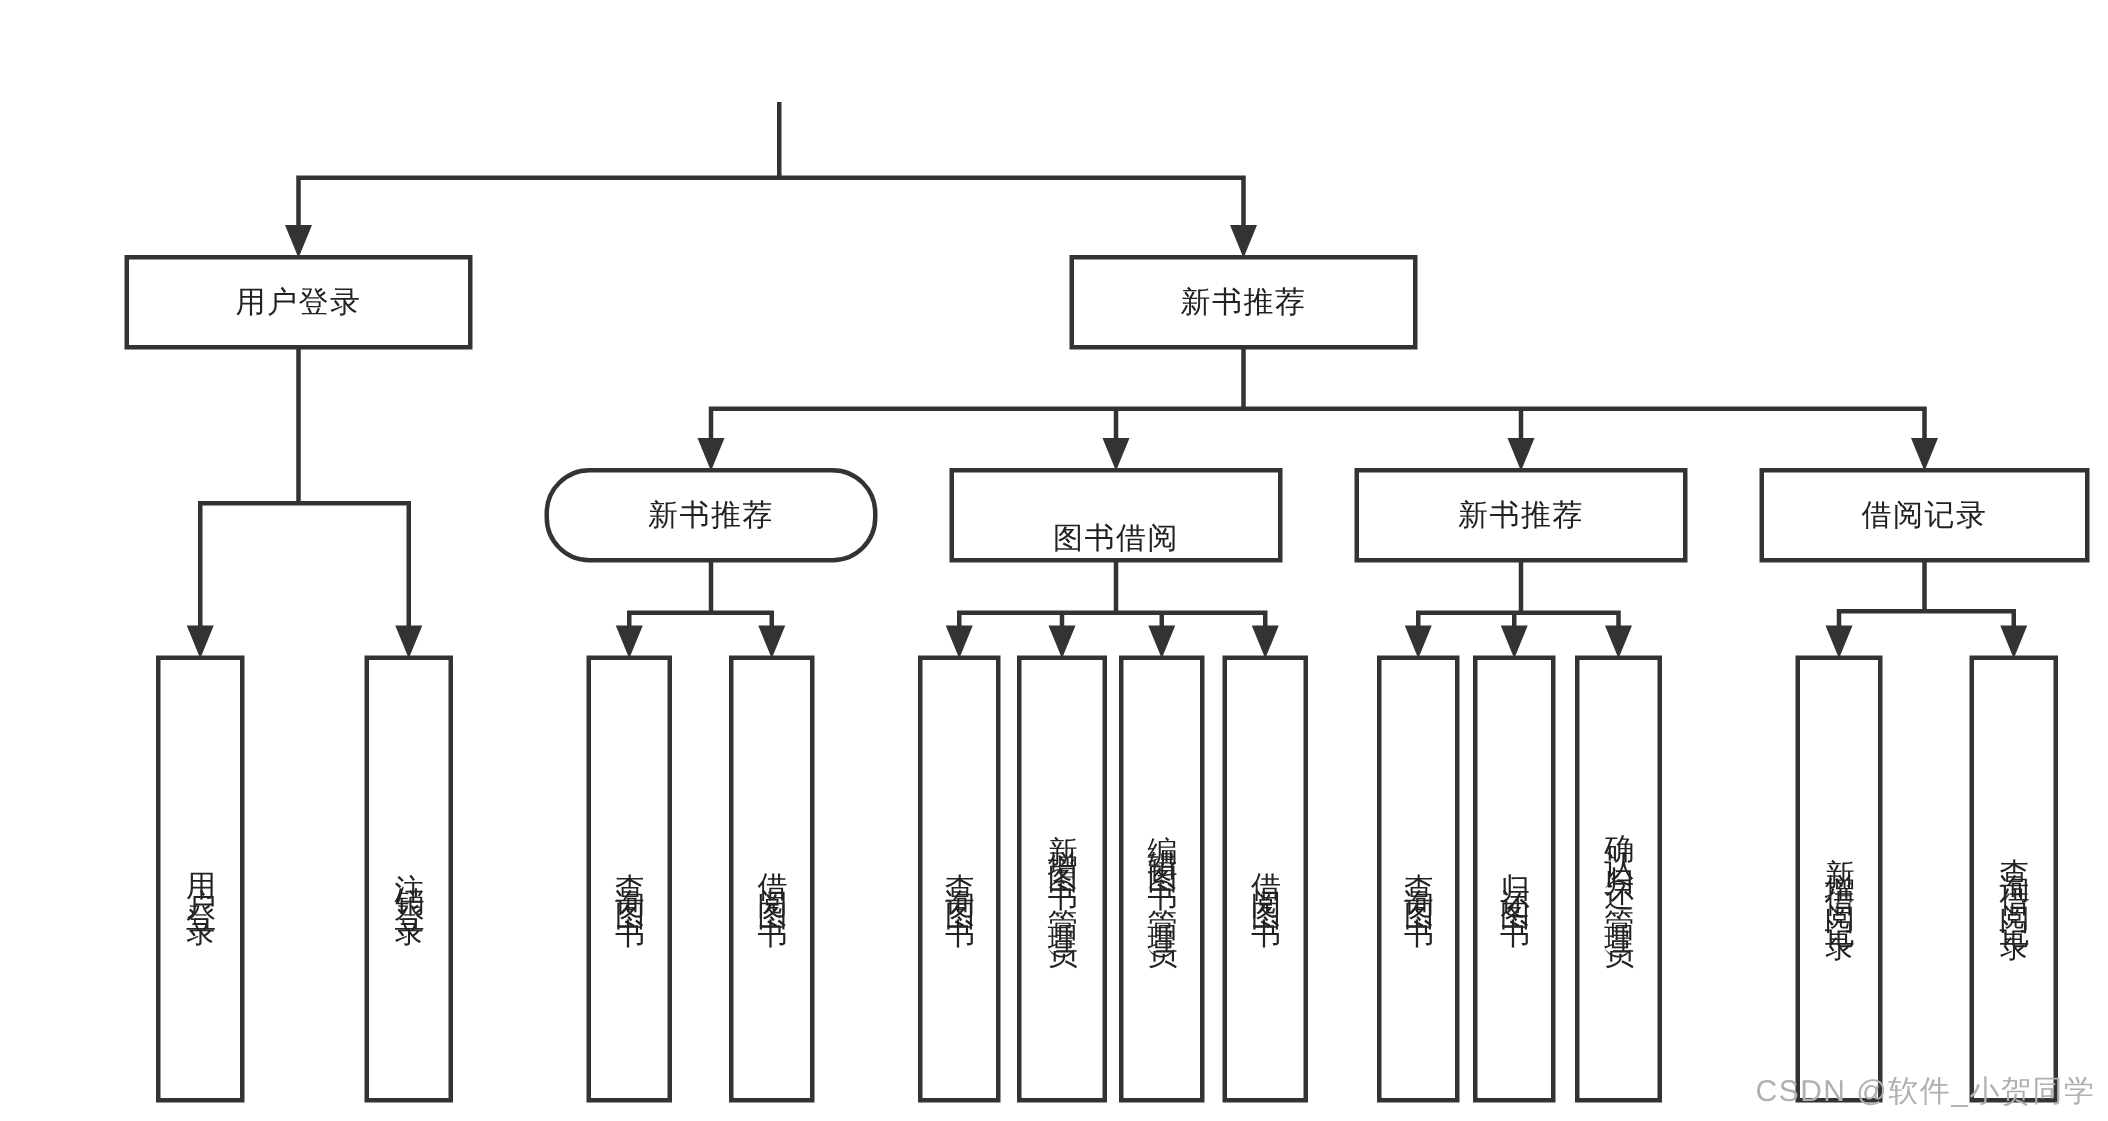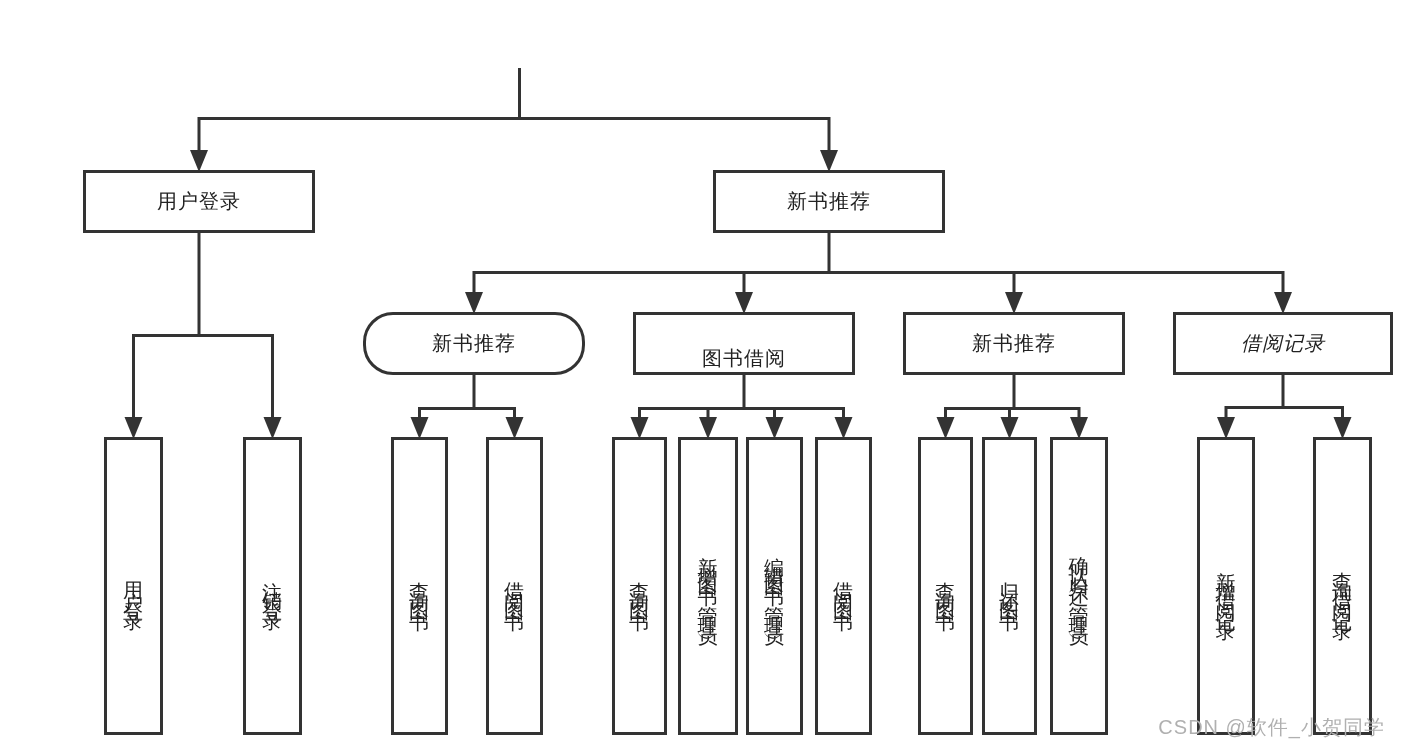--- a/index.html
+++ b/index.html
@@ -27,21 +27,21 @@
   .leaf{top:437px;height:298px;font-size:20px;}
   .leaf .v-label{
     writing-mode:vertical-lr;
     letter-spacing:10px;
     line-height:1;
     white-space:nowrap;
   }
   svg.wires{position:absolute;top:0;left:0;pointer-events:none;}
   .watermark{
     position:absolute;
-    top:714px;right:20px;
+    top:714px;right:8px;
     font-size:20px;
     color:#b0b0b0;
     letter-spacing:1px;
     white-space:nowrap;
   }
 </style>
 </head>
 <body>
 
 <div class="canvas">
@@ -56,21 +56,21 @@
 
   <div class="node h-node lvl3" style="left:363px;border-radius:30px;">
     <span>新书推荐</span>
   </div>
   <div class="node h-node lvl3" style="left:633px;align-items:flex-end;">
     <span>图书借阅</span>
   </div>
   <div class="node h-node lvl3" style="left:903px;">
     <span>新书推荐</span>
   </div>
-  <div class="node h-node lvl3" style="left:1173px;width:220px;font-style:italic;">
+  <div class="node h-node lvl3" style="left:1173px;width:220px;">
     <span>借阅记录</span>
   </div>
 
   <div class="node leaf" style="left:104px;width:59px;">
     <span class="v-label">用户登录</span>
   </div>
   <div class="node leaf" style="left:243px;width:59px;">
     <span class="v-label">注销登录</span>
   </div>
 

